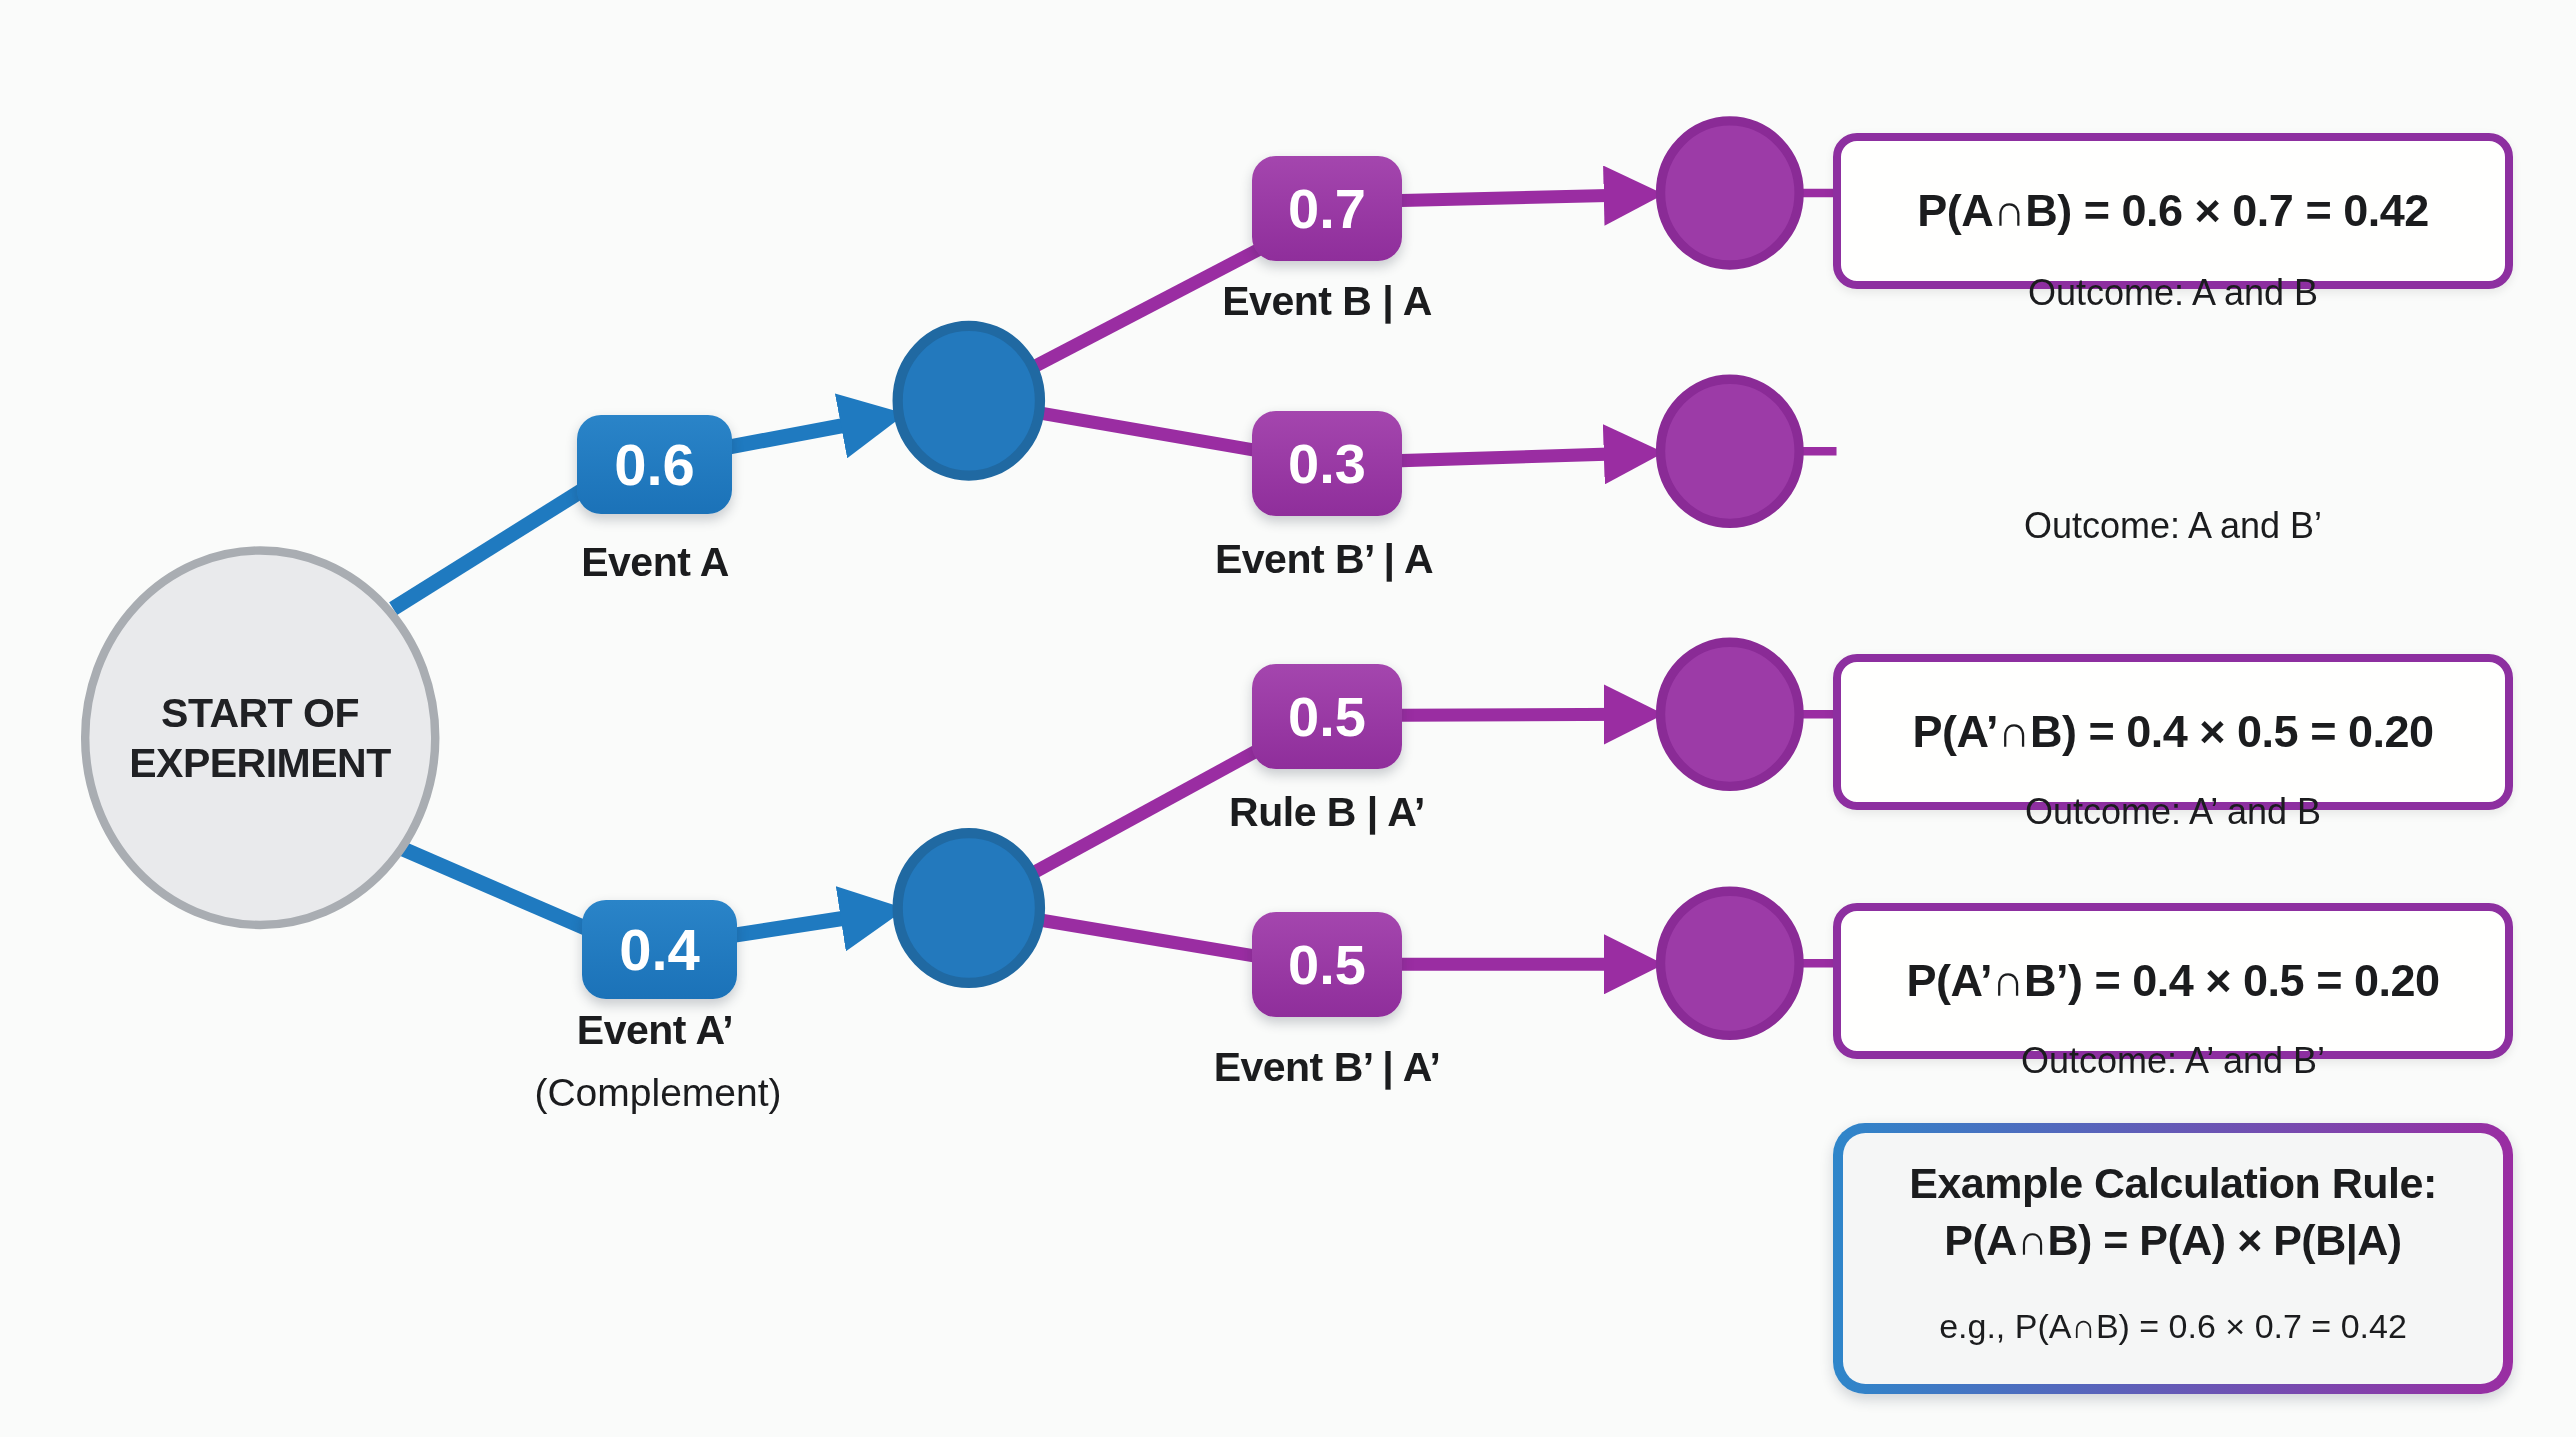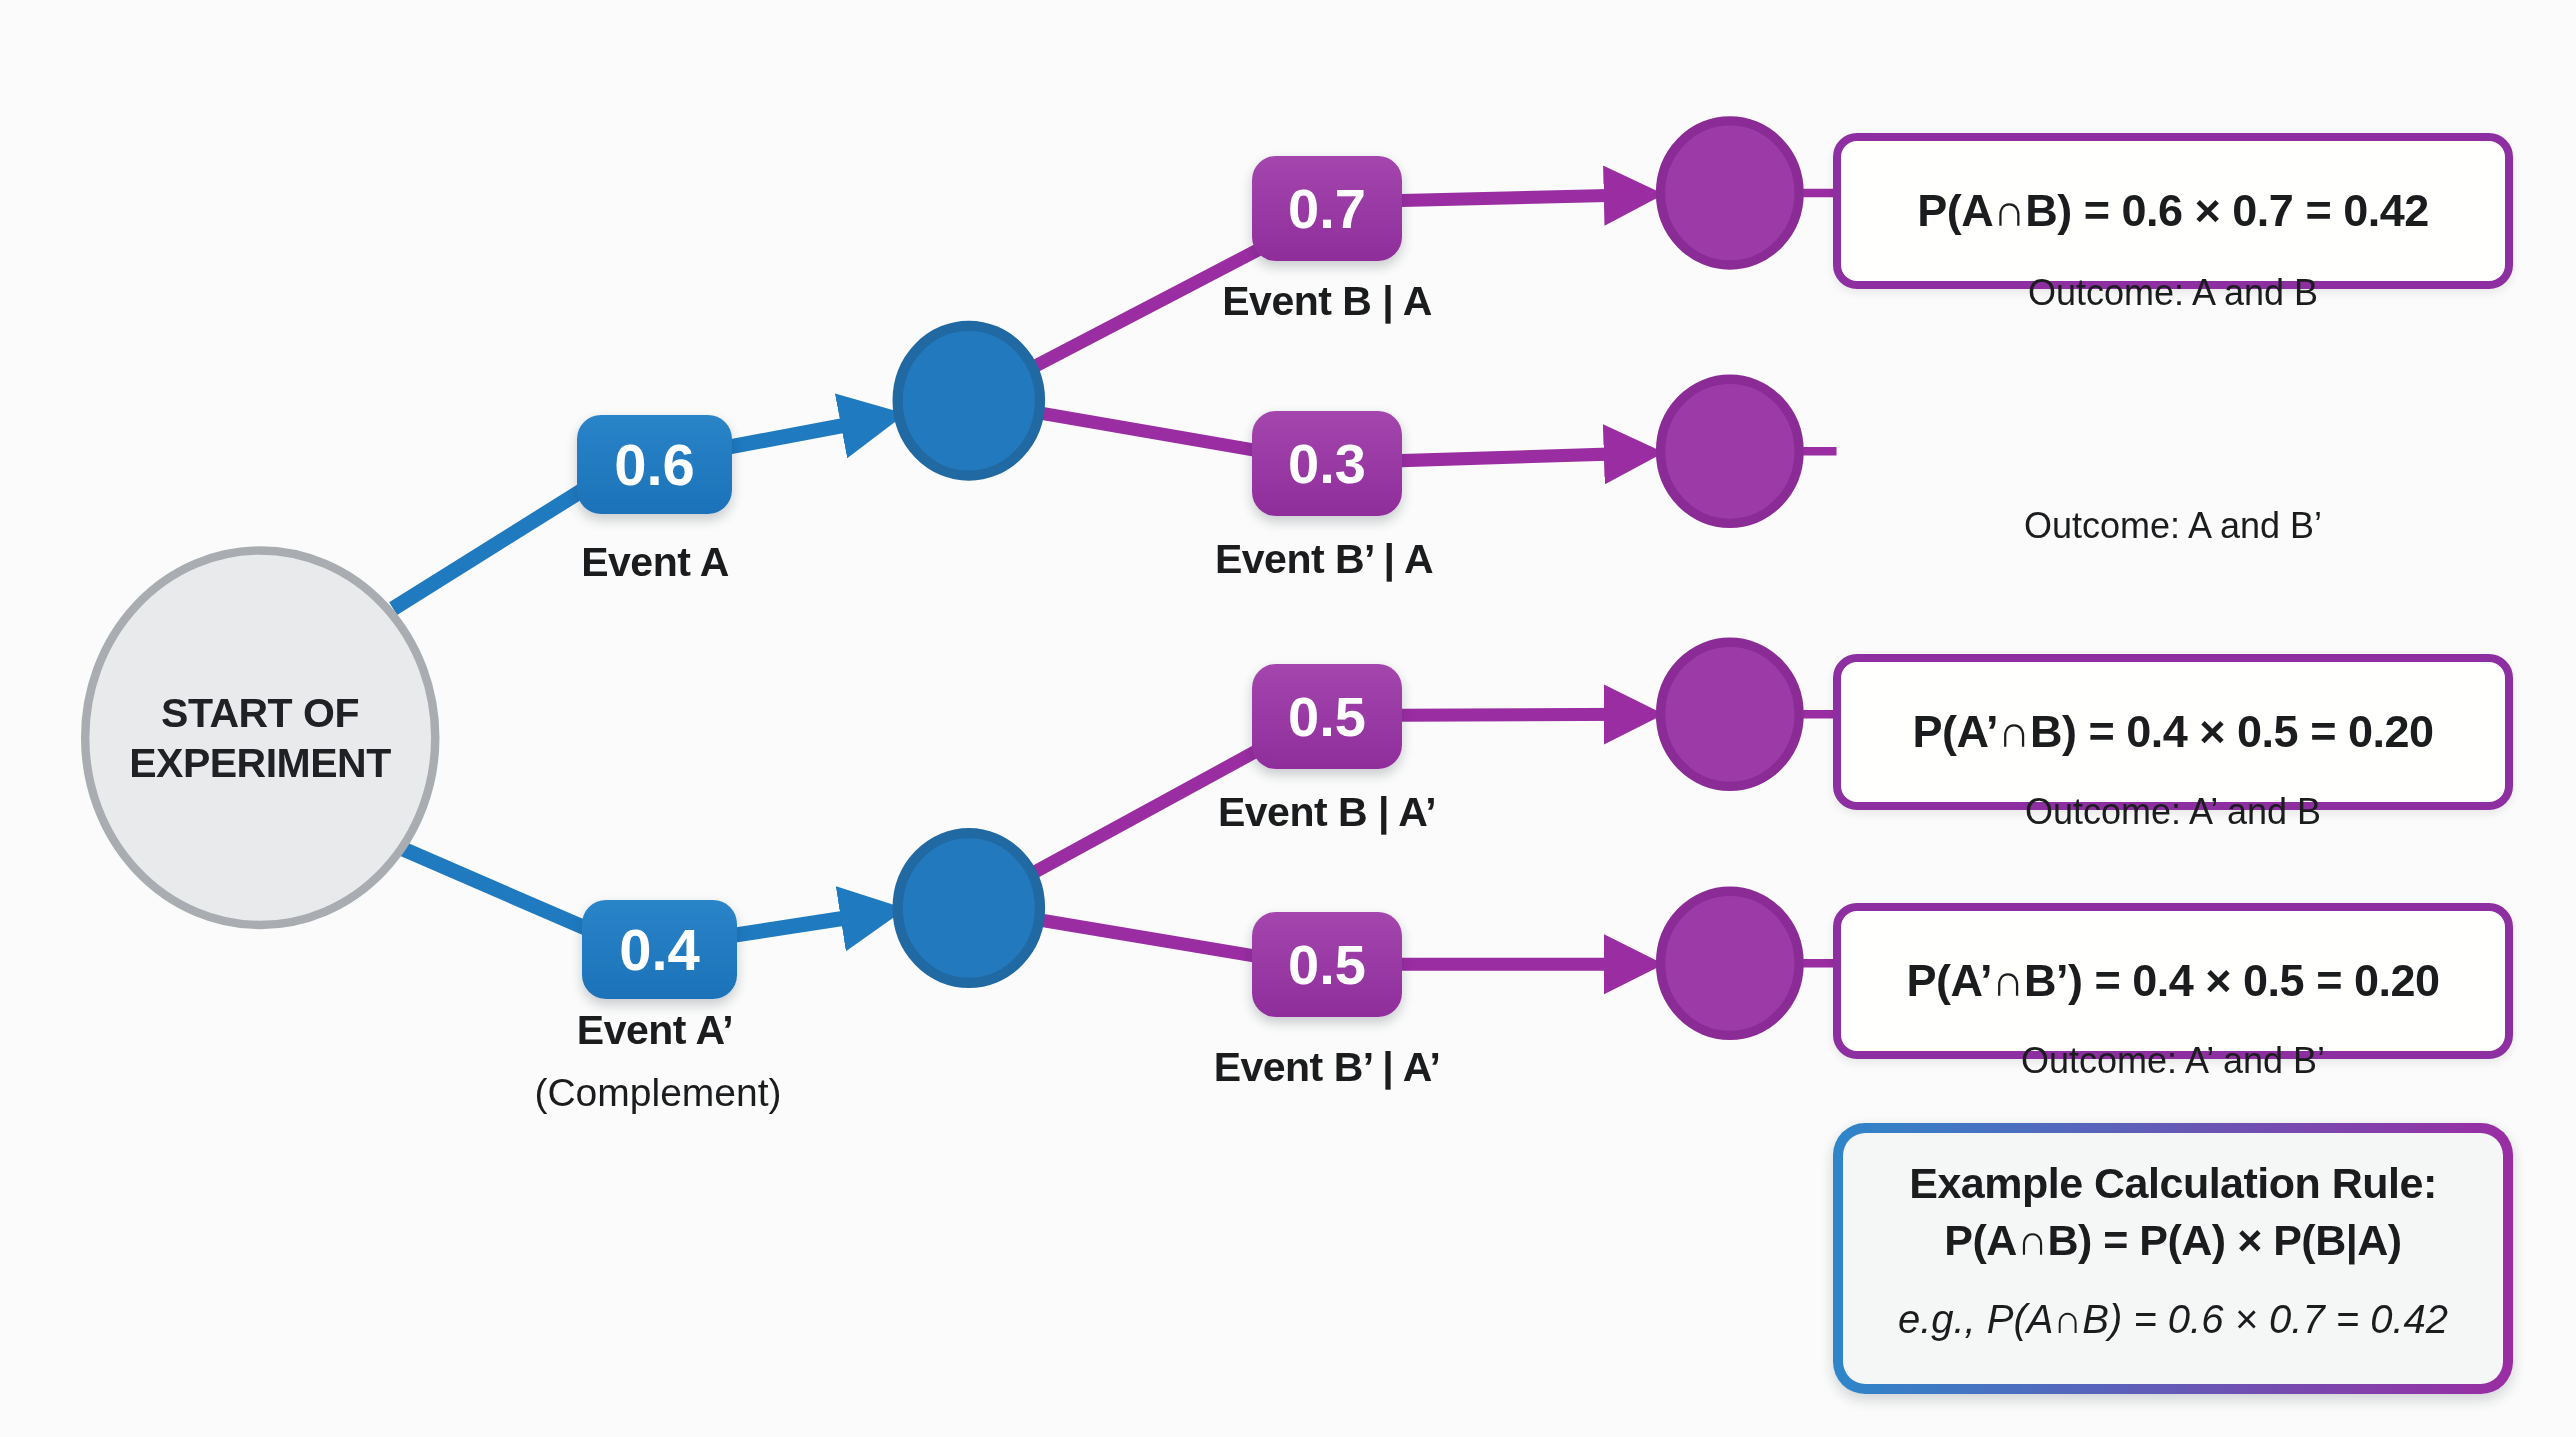--- a/index.html
+++ b/index.html
@@ -44,21 +44,21 @@
     width:680px;height:271px;box-sizing:border-box;padding:10.3px;border-radius:32px;
     background:linear-gradient(90deg,var(--rule-blue),var(--purple));
     box-shadow:0 5.6px 13px rgba(30,40,60,.18);
   }
   .rule-inner{
     width:100%;height:100%;box-sizing:border-box;background:#f5f6f6;border-radius:22.5px;
     display:flex;flex-direction:column;align-items:center;padding-top:26px;
   }
   .rule-title,.rule-formula{font-weight:bold;font-size:43px;white-space:nowrap;letter-spacing:-0.5px;}
   .rule-formula{margin-top:7.5px;}
-  .rule-example{font-size:40px;margin-top:32px;white-space:nowrap;font-style:italic;}
+  .rule-example{font-size:34px;margin-top:42px;white-space:nowrap;}
 </style>
 </head>
 <body>
 
 <div id="canvas" style="--bg: #fafbfa; --ink: #1b1c1e; --blue: #1f7ac0; --blue-node: #2379bd; --blue-node-ring: #2069a2; --purple: #9a2da2; --purple-node: #9c3ba7; --purple-node-ring: #8a2b96; --purple-border: #8d2fa0; --rule-blue: #2e86ca; --gray-fill: #e9eaec; --gray-stroke: #a9adb2;">
 
   <svg width="2576" height="1438" viewBox="0 0 2752 1536">
     <defs>
       <marker id="arrowBlue" viewBox="0 0 10 10" refX="6" refY="5" markerWidth="4.4" markerHeight="4.4" orient="auto">
         <path d="M0,0 L10,5 L0,10 Z" class="arrow-blue"></path>
@@ -117,21 +117,21 @@
   </div>
   <div class="abs prob-box prob-purple" style="left:1252px;top:664px;">
     <span>0.5</span>
   </div>
   <div class="abs prob-box prob-purple" style="left:1252px;top:912px;">
     <span>0.5</span>
   </div>
 
   <div class="abs center event-label" style="left:1327px;top:301px;">Event B | A</div>
   <div class="abs center event-label" style="left:1324px;top:559px;">Event B’ | A</div>
-  <div class="abs center event-label" style="left:1327px;top:812px;">Event B | A’</div>
+  <div class="abs center event-label" style="left:1327px;top:812px;">Rule B | A’</div>
   <div class="abs center event-label" style="left:1327px;top:1067px;">Event B’ | A’</div>
 
   <div class="abs result-box" style="left:1833px;top:133px;">
     <span class="result-eq">P(A∩B) = 0.6 × 0.7 = 0.42</span>
   </div>
   <div class="abs center outcome-label" style="left:2173px;top:293px;">Outcome: A and B</div>
 
   <div class="abs center outcome-label" style="left:2173px;top:526px;">Outcome: A and B’</div>
 
   <div class="abs result-box" style="left:1833px;top:654px;">

